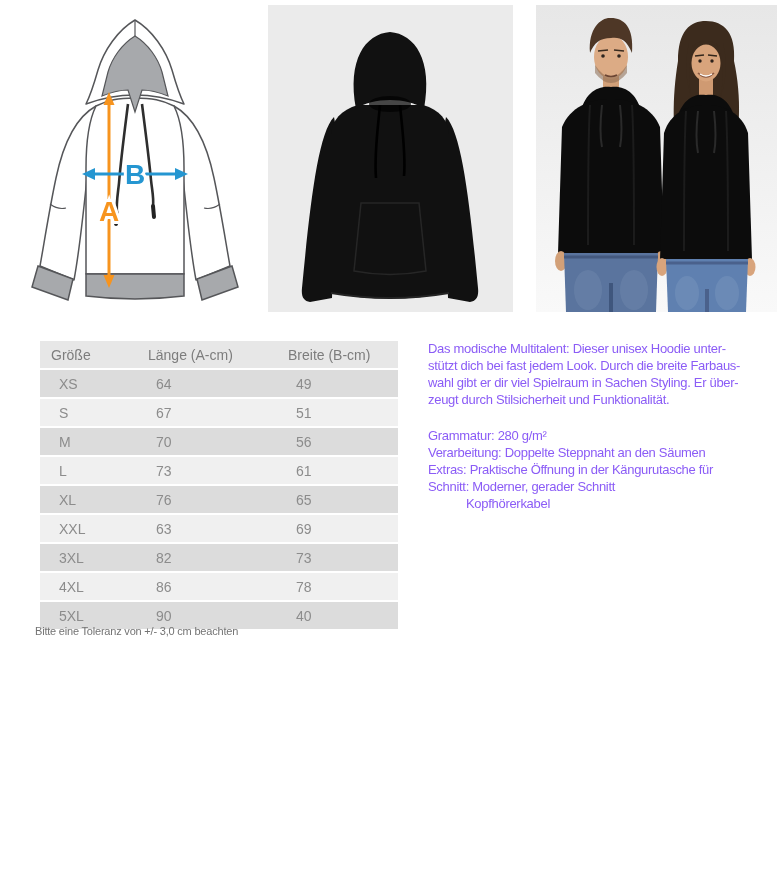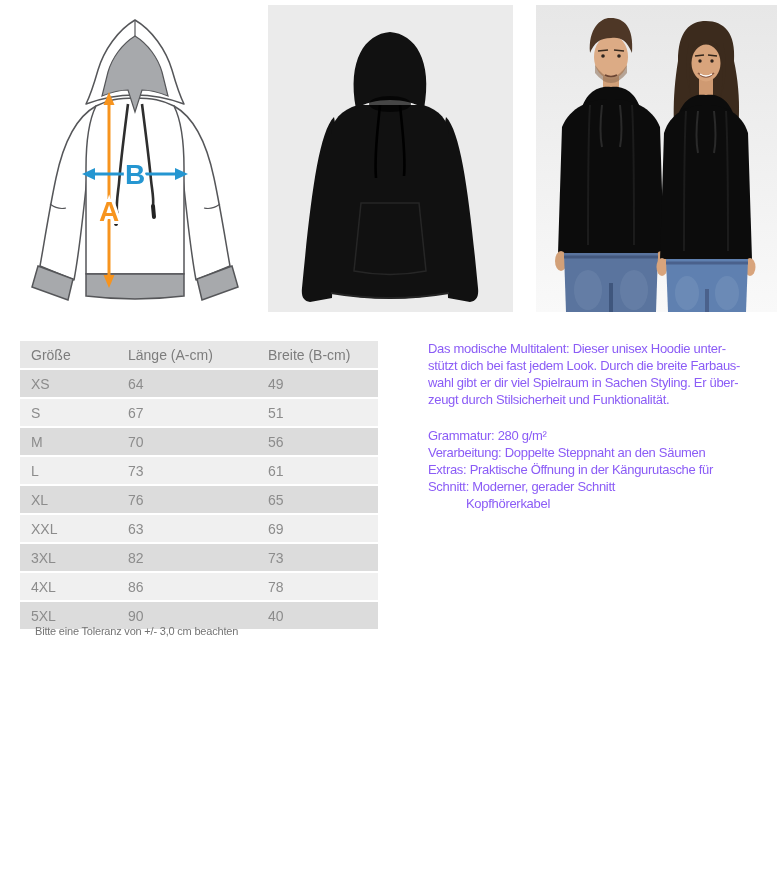--- a/index.html
+++ b/index.html
@@ -7,26 +7,26 @@
   #page{position:relative;width:777px;height:873px;background:#ffffff;overflow:hidden;}
 
   .panel{position:absolute;}
   .panel svg{display:block;}
 
   #diagram-panel{left:18px;top:8px;width:234px;height:304px;background:#ffffff;}
   #product-panel{left:268px;top:5px;width:245px;height:307px;}
   #models-panel{left:536px;top:5px;width:241px;height:307px;}
 
   
-  #size-table-wrap{position:absolute;left:20px;top:341px;width:358px;}
+  #size-table-wrap{position:absolute;left:40px;top:341px;width:358px;}
   table{border-collapse:collapse;table-layout:fixed;width:358px;
         font-size:14px;color:#8c8c8c;}
   th{background:#e7e7e7;text-align:left;font-weight:normal;height:25px;
      padding-left:11px;color:#7d7d7d;border-bottom:2px solid #ffffff;}
-  td{height:25px;padding-left:11px;border-bottom:2px solid #ffffff;}
+  td{height:25px;padding-left:19px;border-bottom:2px solid #ffffff;}
   tr.dark td{background:#dcdcdc;}
   tr.light td{background:#f0f0f0;}
 
   
   #tolerance-note{position:absolute;left:35px;top:625px;font-size:11px;
      letter-spacing:-0.2px;color:#737373;}
 
   
   #description{position:absolute;left:428px;top:340px;width:365px;
      font-size:13px;line-height:17px;color:#8b5cf6;letter-spacing:-0.3px;}

